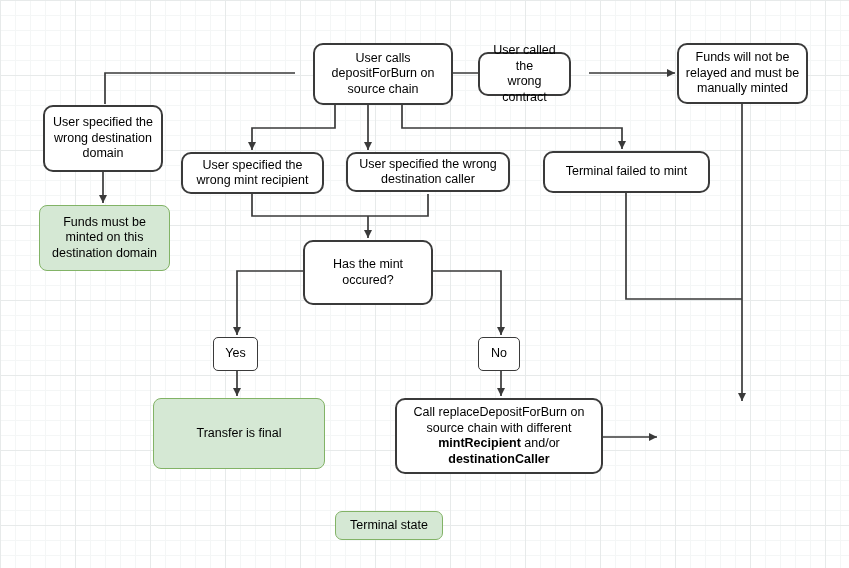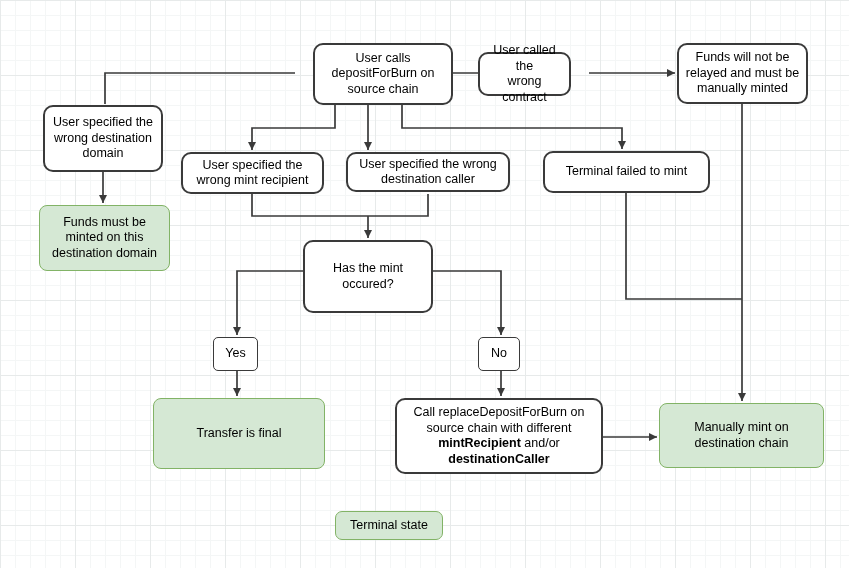--- a/index.html
+++ b/index.html
@@ -47,21 +47,21 @@
   .node.legend{border-radius:7px;}
   
   .p-user-calls{left:313px;top:43px;width:140px;height:62px;}
   .p-wrong-contract{left:478px;top:52px;width:93px;height:44px;}
   .p-not-relayed{left:677px;top:43px;width:131px;height:61px;}
   .p-wrong-domain{left:43px;top:105px;width:120px;height:67px;}
   .p-mint-on-domain{left:39px;top:205px;width:131px;height:66px;}
   .p-wrong-recipient{left:181px;top:152px;width:143px;height:42px;}
   .p-wrong-caller{left:346px;top:152px;width:164px;height:40px;}
   .p-relayer-failed{left:543px;top:151px;width:167px;height:42px;}
-  .p-mint-occured{left:303px;top:240px;width:130px;height:73px;}
+  .p-mint-occured{left:303px;top:240px;width:130px;height:65px;}
   .p-yes{left:213px;top:337px;width:45px;height:22px;}
   .p-no{left:478px;top:337px;width:42px;height:16px;}
   .p-transfer-final{left:153px;top:398px;width:172px;height:71px;}
   .p-replace{left:395px;top:398px;width:208px;height:76px;}
   .p-manually-mint{left:659px;top:403px;width:165px;height:65px;}
   .p-terminal{left:335px;top:511px;width:108px;height:29px;text-align:center;}
 </style>
 </head>
 <body>
 
@@ -151,22 +151,18 @@
     <span class="lbl">Transfer is final</span>
   </div>
 
   <div class="node p-replace">
     <span class="lbl"><span>Call replaceDepositForBurn on
 source chain with different
 </span><b>mintRecipient</b><span> and/or
 </span><b>destinationCaller</b></span>
   </div>
 
-  <div class="node terminal p-manually-mint">
-    <span class="lbl">Manually mint on
-destination chain</span>
-  </div>
 
   <div class="node terminal legend p-terminal">
     <span class="lbl">Terminal state</span>
   </div>
 
 </div>
 
 </body></html>

